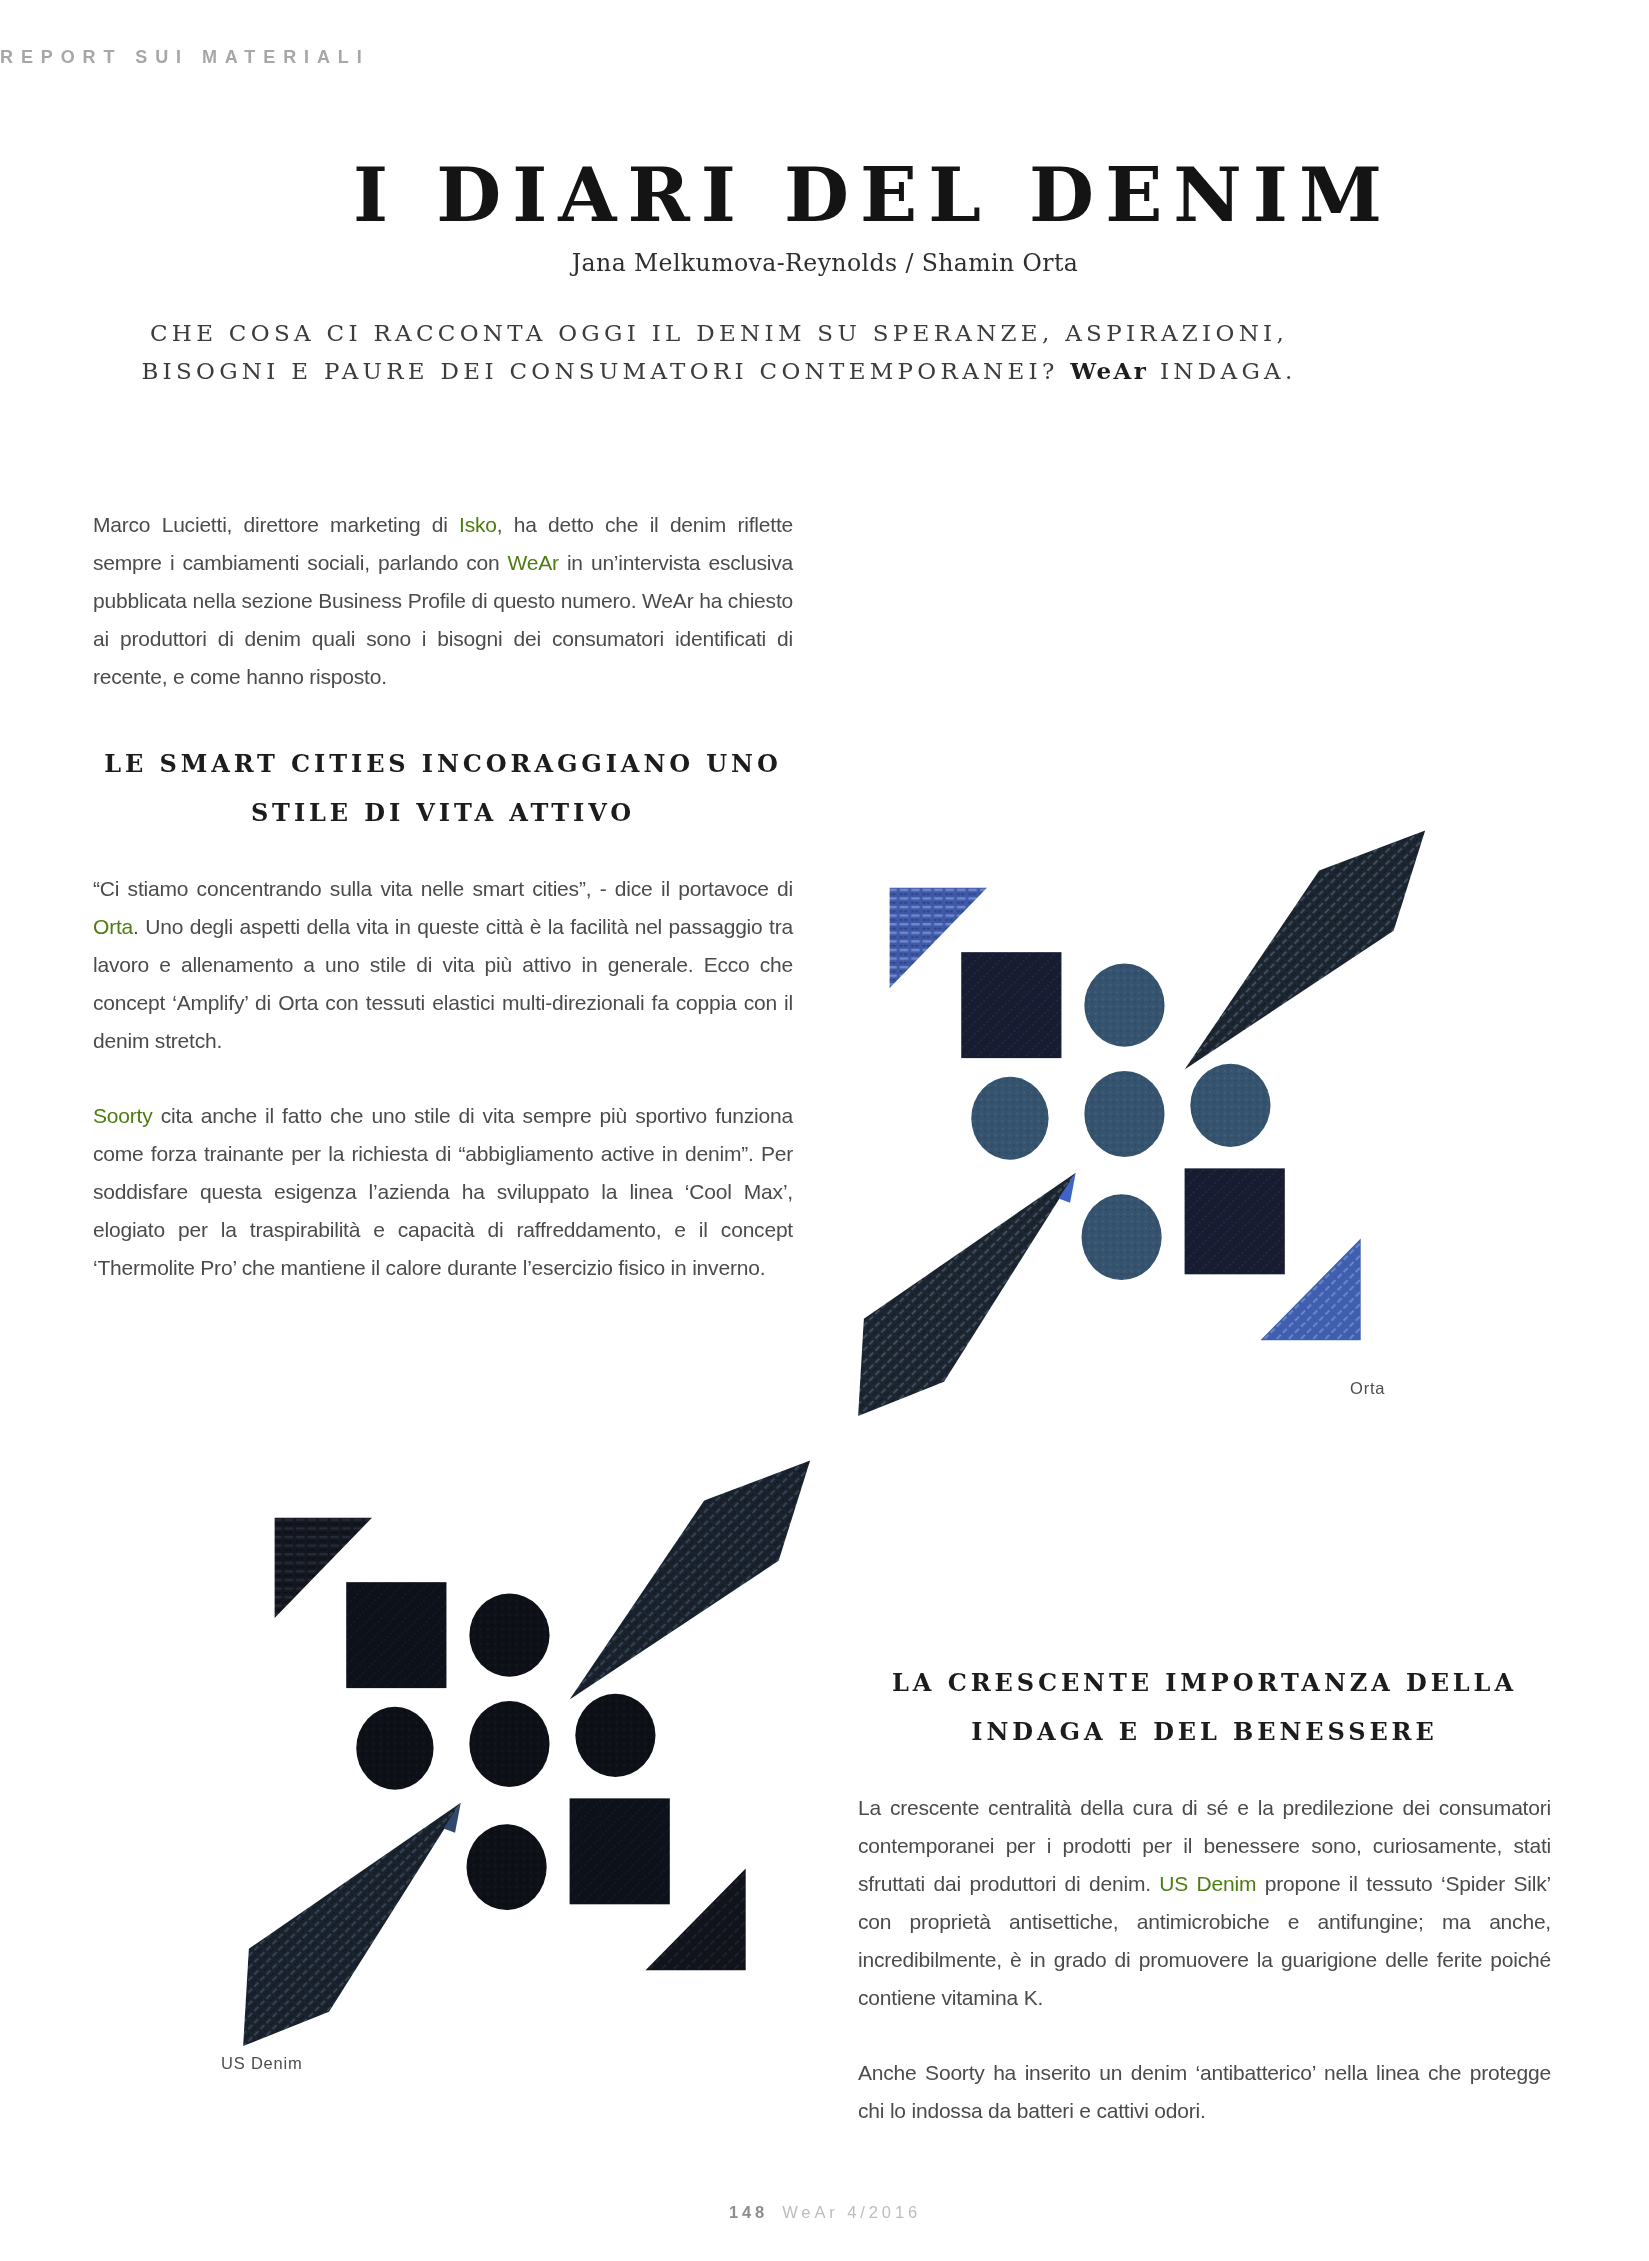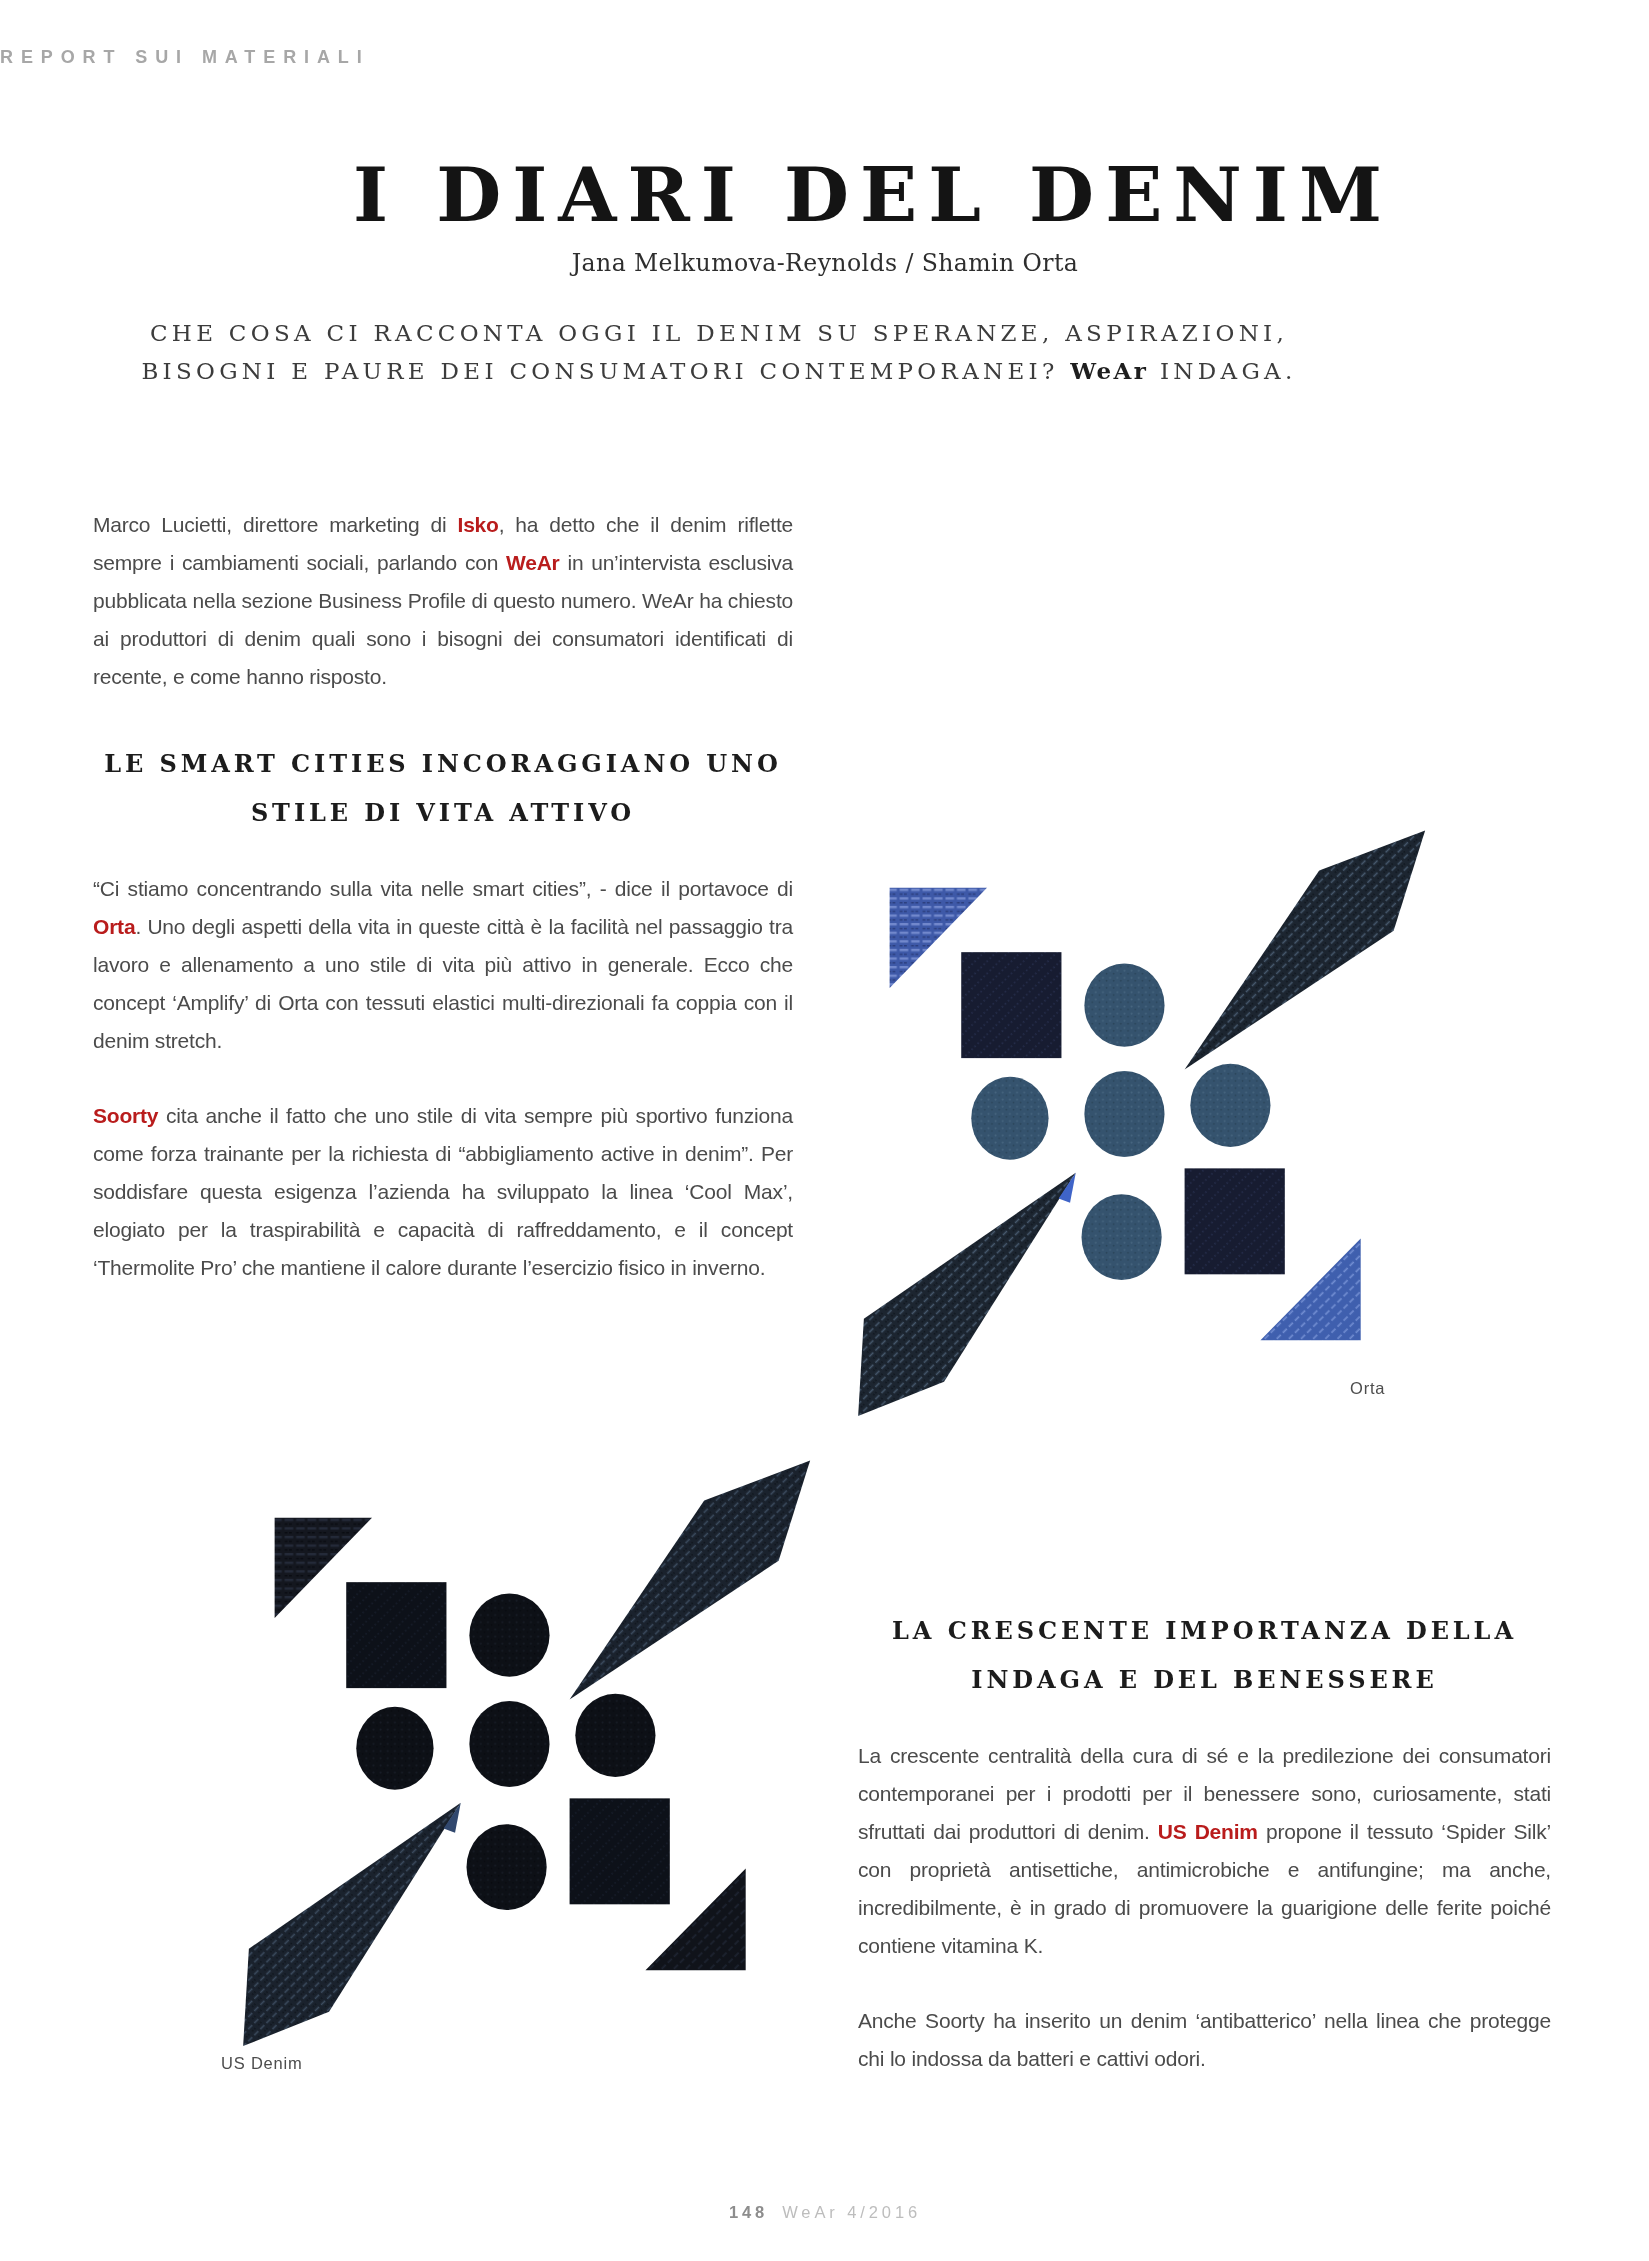--- a/index.html
+++ b/index.html
@@ -20,24 +20,24 @@
             letter-spacing:0.4px; }
 
   .standfirst { top:314px; left:0; width:1438px; text-align:center;
                 font-family:"DejaVu Serif", serif; font-size:23px; color:#3c3c3c;
                 letter-spacing:4.3px; line-height:38px; }
   .standfirst .b { font-weight:bold; color:#1e1e1e; letter-spacing:2.4px; }
 
   .col { font-size:21px; line-height:38px; color:#4b4b4b;
          text-align:justify; letter-spacing:-0.2px; }
   .col p { margin:0 0 37px 0; }
-  .col .b { font-weight:bold; color:#b91c1c; }
+  .col .b { font-weight:normal; color:#4d7c0f; }
 
   .col-left  { top:506px;  left:93px;  width:700px; }
-  .col-right { top:1606px; left:858px; width:693px; }
+  .col-right { top:1658px; left:858px; width:693px; }
 
   .sec-head { font-family:"DejaVu Serif", serif; font-weight:bold;
               font-size:24px; line-height:49px; letter-spacing:3.9px;
               color:#1c1c1c; text-align:center; }
   .sec-head.mid { margin:43px 0 33px 0; }
   .sec-head.first { margin:0 0 33px 0; }
 
   .figure { pointer-events:none; }
   .caption { font-size:16.5px; color:#4d4d4d; letter-spacing:0.8px; }
 

